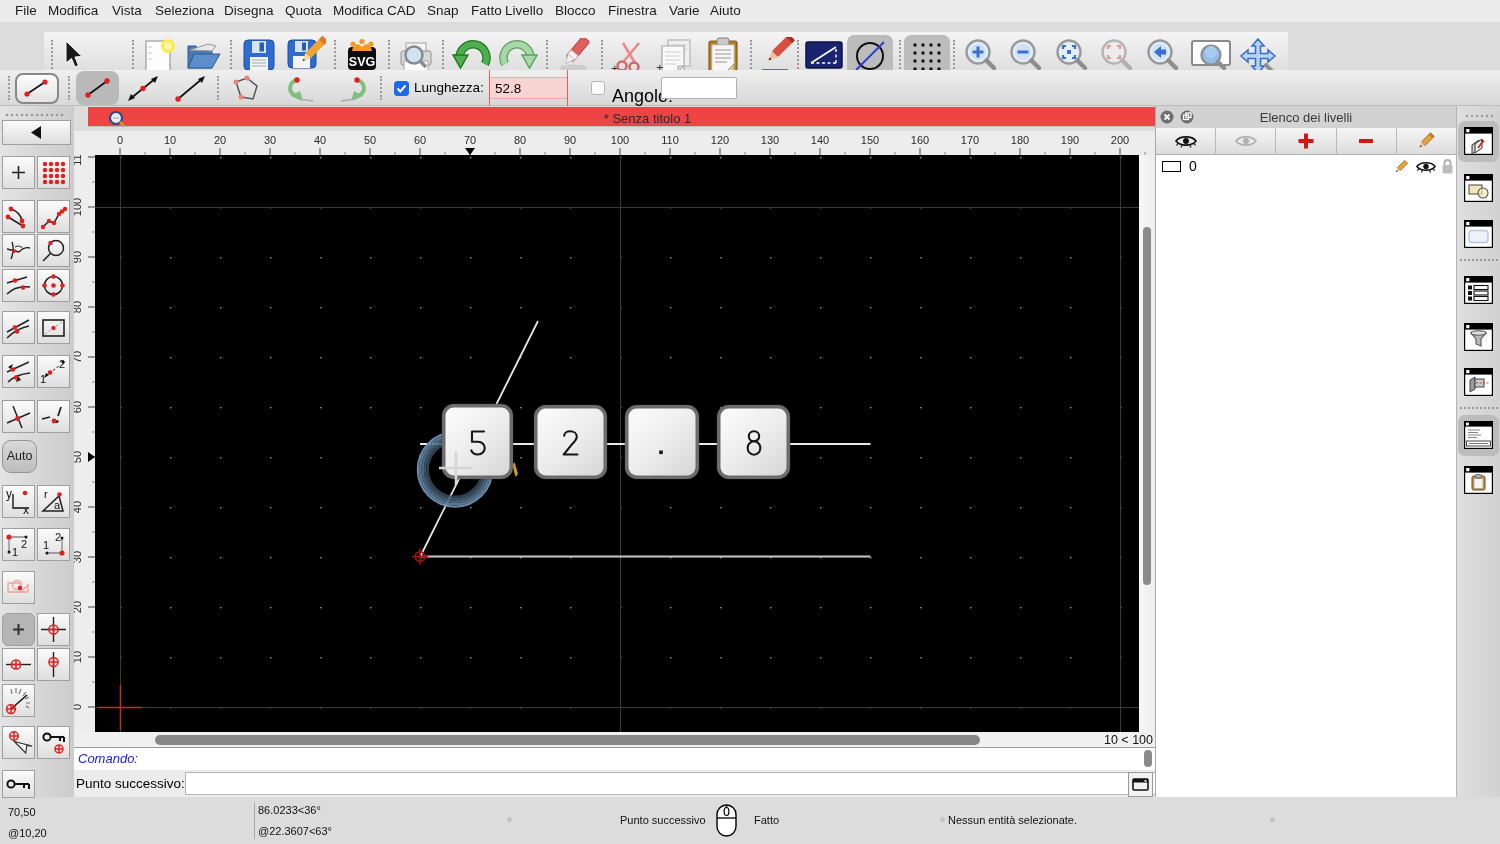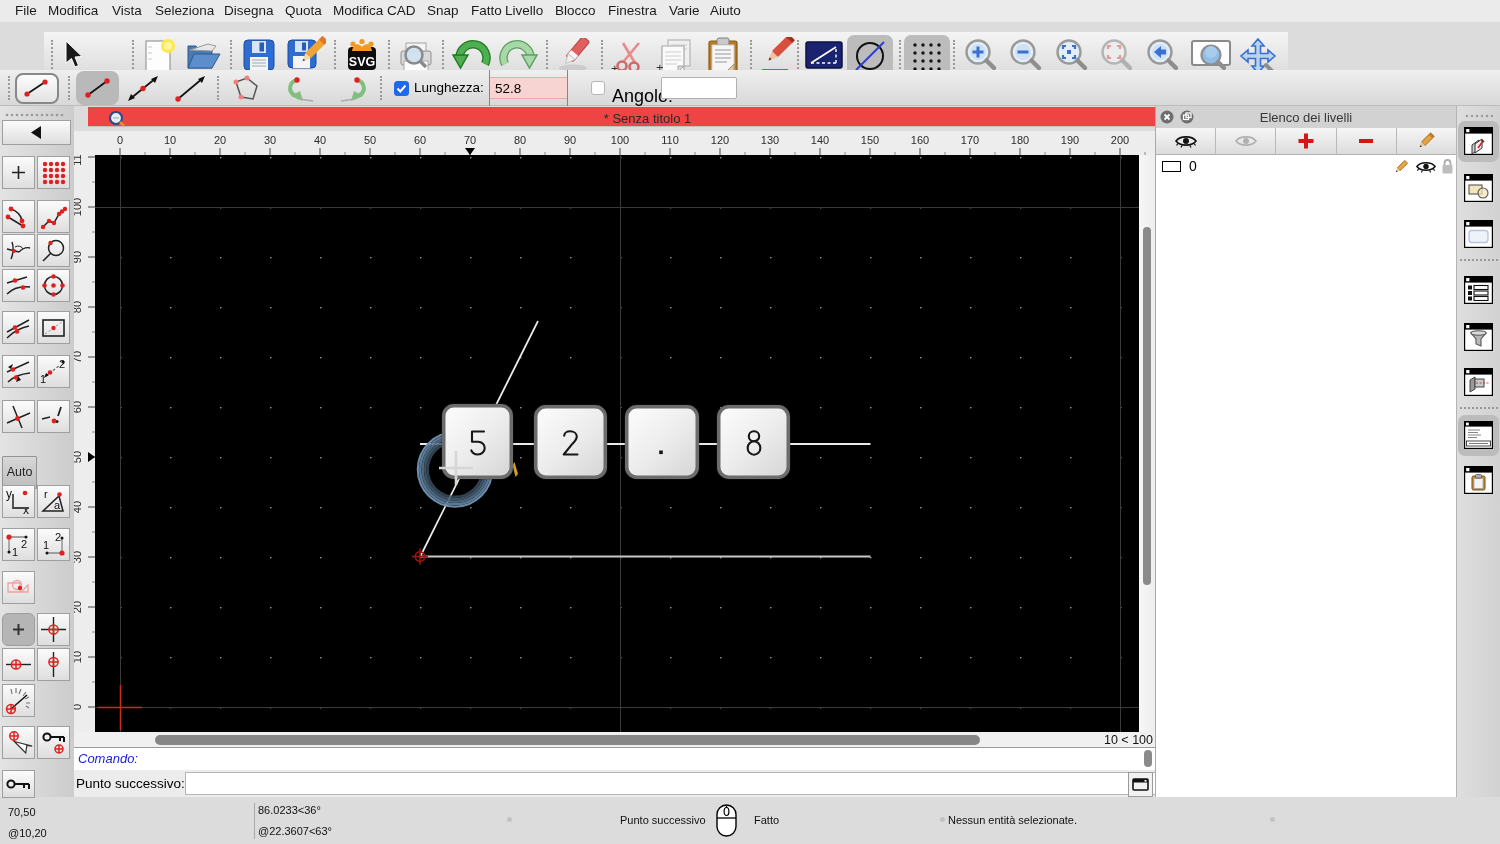--- a/index.html
+++ b/index.html
@@ -669,21 +669,21 @@
         <path d="M4,22 L27,12 M10,5 L19,27" fill="none" stroke="#222" stroke-width="1.5"></path>
         <circle cx="14.5" cy="17.5" r="2.4" fill="#e02020"></circle>
       </svg></div>
   <div class="lbtn" style="left:37px;top:294px"><svg width="31" height="31" viewBox="0 0 31 31">
         <path d="M4,18 L12,16" stroke="#222" stroke-width="1.5"></path>
         <path d="M23,6 L20,15" stroke="#222" stroke-width="1.8"></path>
         <circle cx="19" cy="20.5" r="1.6" fill="#222"></circle>
         <circle cx="16" cy="20" r="2.4" fill="#e02020"></circle>
       </svg></div>
 
-  <div class="lbtn" style="left:2px;top:350px;width:35px;height:33px;border-radius:1px;background:linear-gradient(#d8d8d8,#bdbdbd);border:1px solid #949494;font-size:12.5px;color:#222;text-align:center;line-height:31px">Auto</div>
+  <div class="lbtn" style="left:2px;top:334px;width:35px;height:33px;border-radius:9px;background:linear-gradient(#d8d8d8,#bdbdbd);border:1px solid #949494;font-size:12.5px;color:#222;text-align:center;line-height:31px">Auto</div>
 
   <div class="lbtn" style="left:2px;top:379px"><svg width="31" height="31" viewBox="0 0 31 31">
         <text x="3" y="12" font-size="12" fill="#111" font-family="Liberation Sans">y</text>
         <text x="20" y="28" font-size="12" fill="#111" font-family="Liberation Sans">x</text>
         <path d="M10,8 V22 H26" fill="none" stroke="#444" stroke-width="1.8"></path>
         <circle cx="22" cy="7" r="2.3" fill="#e02020"></circle>
       </svg></div>
   <div class="lbtn" style="left:37px;top:379px"><svg width="31" height="31" viewBox="0 0 31 31">
         <path d="M5,25 L25,25 L21,10 Z" fill="none" stroke="#222" stroke-width="1.5"></path>
         <text x="6" y="12" font-size="11" fill="#111" font-family="Liberation Sans">r</text>

